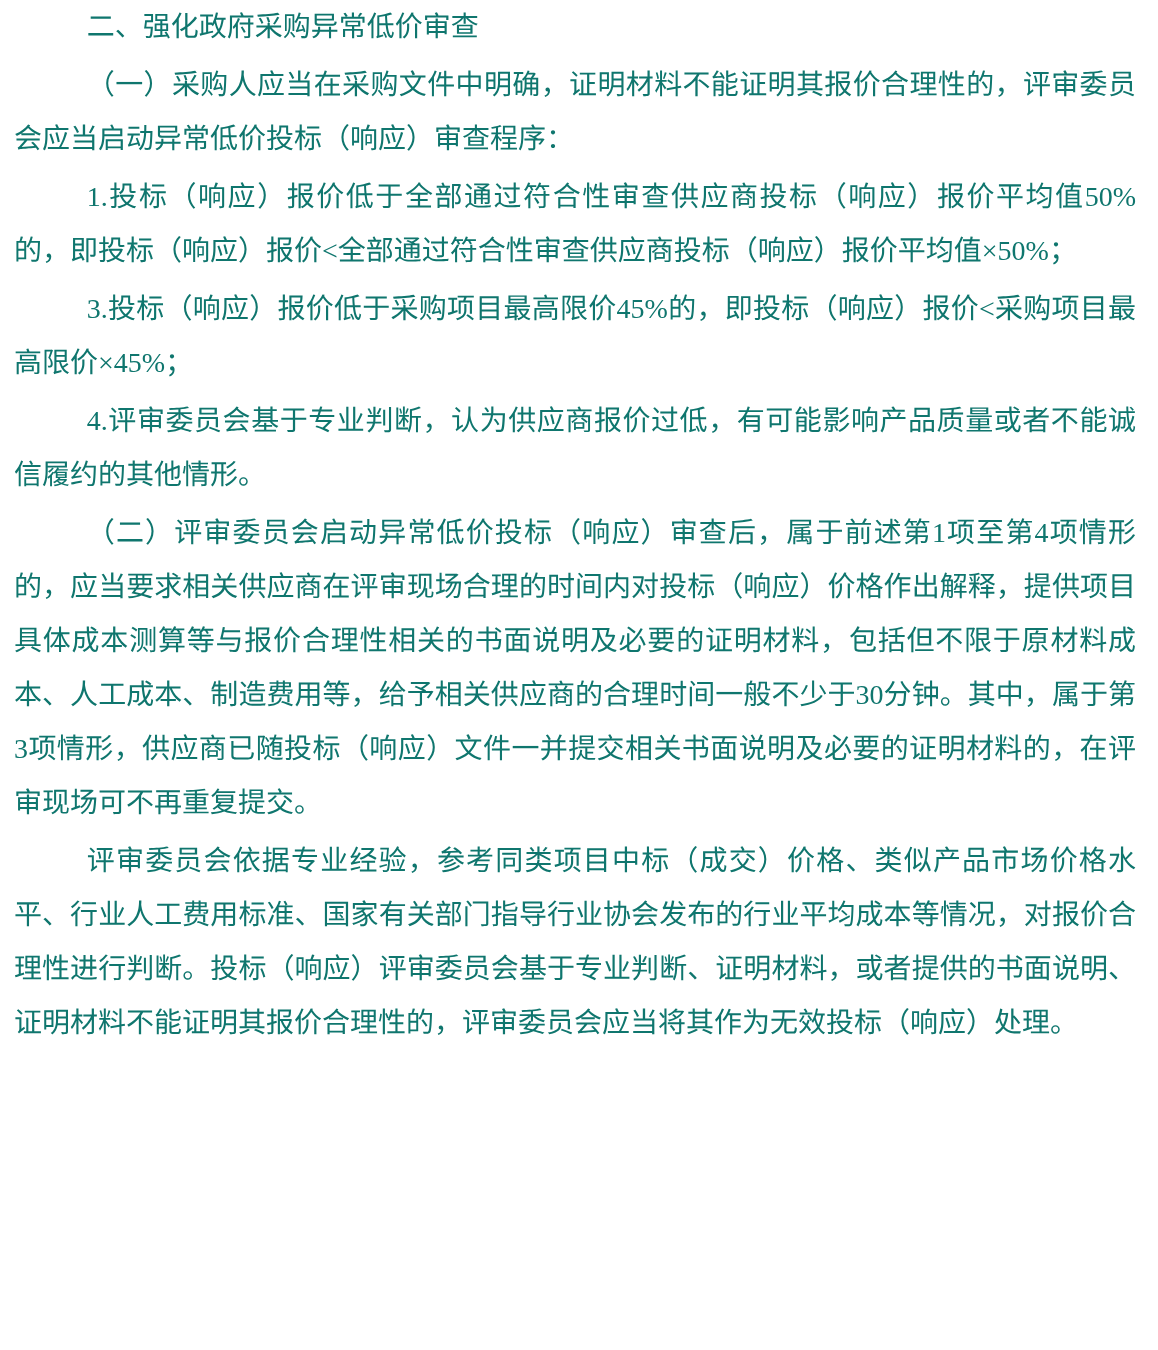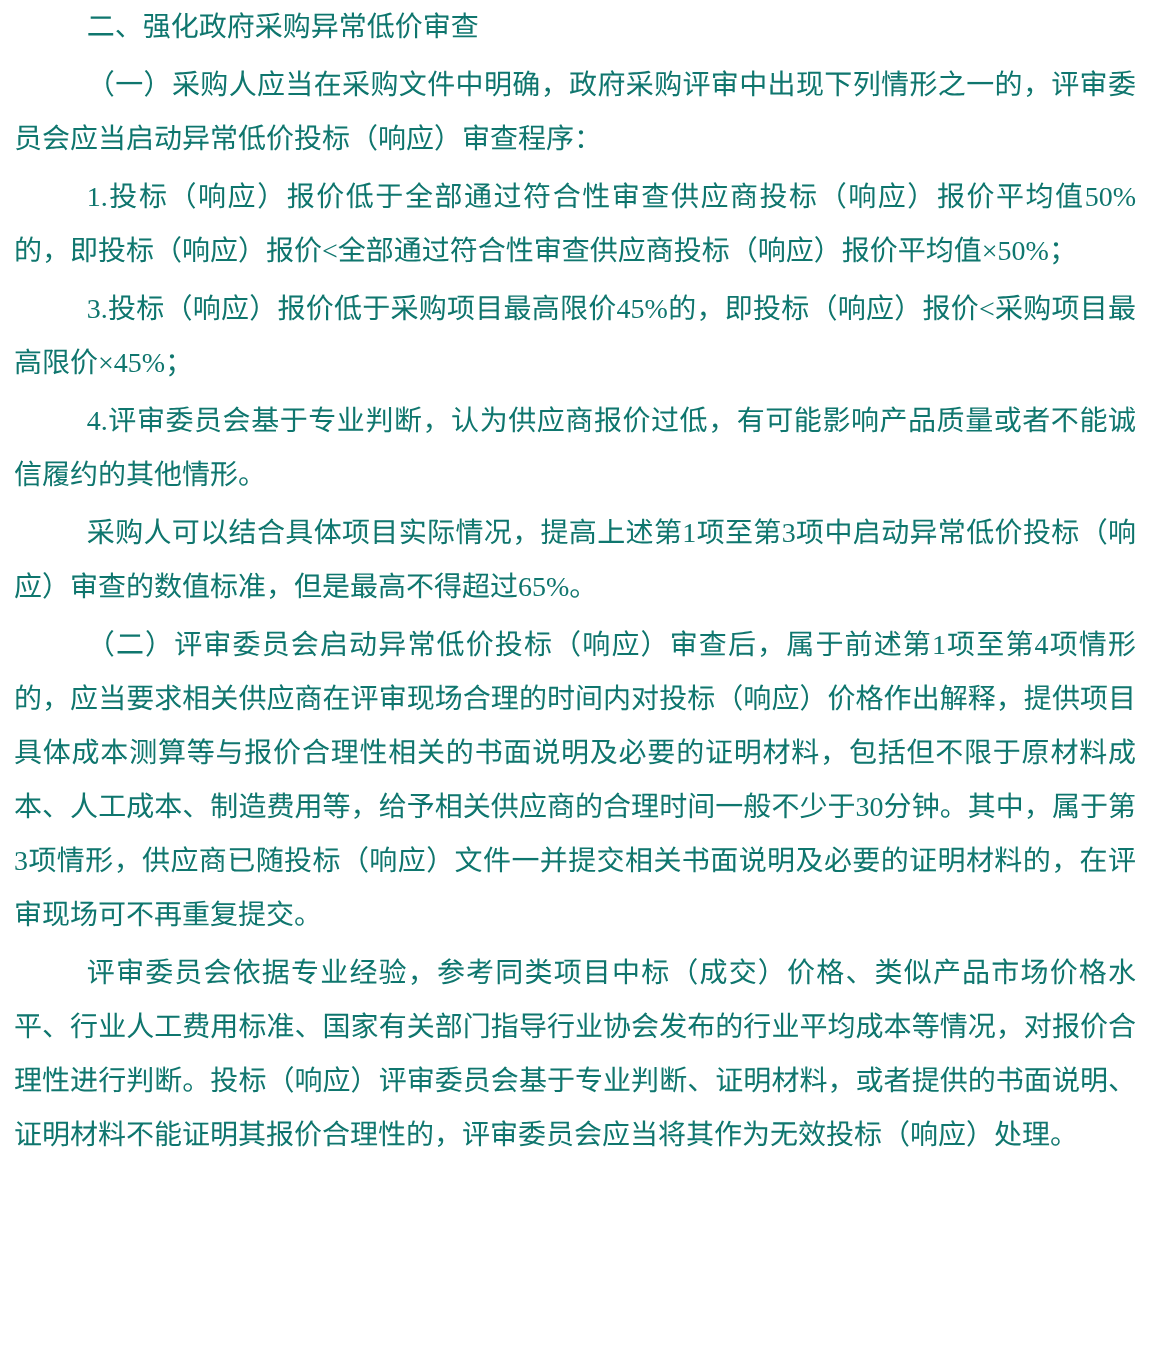--- a/index.html
+++ b/index.html
@@ -31,20 +31,19 @@
   }
   .doc-page p.section-heading {
     text-align: left;
   }
 </style>
 </head>
 <body>
 
 <div class="doc-page">
   <p class="section-heading">二、强化政府采购异常低价审查</p>
-  <p>（一）采购人应当在采购文件中明确，政府采购评审中出现下列情形之一的，评审委员会应当启动异常低价投标（响应）审查程序：</p>
+  <p>（一）采购人应当在采购文件中明确，证明材料不能证明其报价合理性的，评审委员会应当启动异常低价投标（响应）审查程序：</p>
   <p>1.投标（响应）报价低于全部通过符合性审查供应商投标（响应）报价平均值50%的，即投标（响应）报价&lt;全部通过符合性审查供应商投标（响应）报价平均值×50%；</p>
   <p>3.投标（响应）报价低于采购项目最高限价45%的，即投标（响应）报价&lt;采购项目最高限价×45%；</p>
   <p>4.评审委员会基于专业判断，认为供应商报价过低，有可能影响产品质量或者不能诚信履约的其他情形。</p>
-  <p>采购人可以结合具体项目实际情况，提高上述第1项至第3项中启动异常低价投标（响应）审查的数值标准，但是最高不得超过65%。</p>
   <p>（二）评审委员会启动异常低价投标（响应）审查后，属于前述第1项至第4项情形的，应当要求相关供应商在评审现场合理的时间内对投标（响应）价格作出解释，提供项目具体成本测算等与报价合理性相关的书面说明及必要的证明材料，包括但不限于原材料成本、人工成本、制造费用等，给予相关供应商的合理时间一般不少于30分钟。其中，属于第3项情形，供应商已随投标（响应）文件一并提交相关书面说明及必要的证明材料的，在评审现场可不再重复提交。</p>
   <p>评审委员会依据专业经验，参考同类项目中标（成交）价格、类似产品市场价格水平、行业人工费用标准、国家有关部门指导行业协会发布的行业平均成本等情况，对报价合理性进行判断。投标（响应）评审委员会基于专业判断、证明材料，或者提供的书面说明、证明材料不能证明其报价合理性的，评审委员会应当将其作为无效投标（响应）处理。</p>
 </div>
 
 </body></html>

